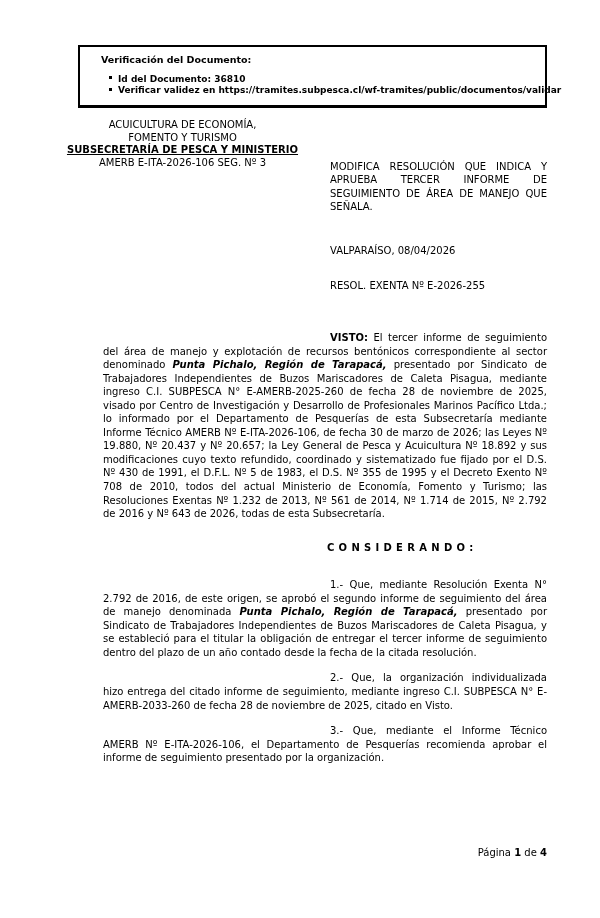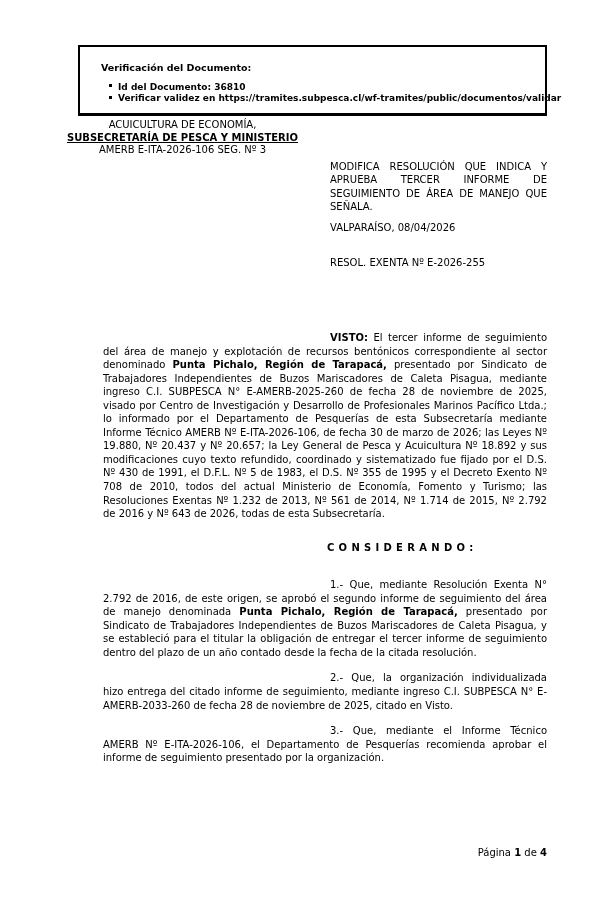--- a/index.html
+++ b/index.html
@@ -20,21 +20,21 @@
     top: 45px;
     width: 469px;
     box-sizing: border-box;
     border: 2px solid #000000;
     border-bottom-width: 3px;
     padding: 7px 8px 8px 21px;
     font-size: 9px;
     font-weight: bold;
     line-height: 11.5px;
   }
-  .verify-title { font-size: 9.5px; margin: 8px 0 8px 0; }
+  .verify-title { font-size: 9.5px; margin: 0 0 8px 0; }
   .verify-list { list-style: none; margin: 0; padding: 0 0 0 8px; }
   .verify-list li { white-space: nowrap; }
   .bullet {
     display: inline-block;
     width: 3px; height: 3px;
     background: #000000;
     vertical-align: 2.5px;
     margin-right: 6px;
   }
 
@@ -54,21 +54,21 @@
   
   .title-block {
     position: absolute;
     left: 330px;
     top: 160px;
     width: 217px;
     font-size: 10px;
     line-height: 13.3px;
   }
   .subject { margin: 0; text-align: justify; }
-  .place-date { margin: 8px 0 0 0; white-space: nowrap; }
+  .place-date { margin: 31px 0 0 0; white-space: nowrap; }
   .resol-number { margin: 22px 0 0 0; white-space: nowrap; }
 
   
   .doc-body {
     position: absolute;
     left: 103px;
     top: 331px;
     width: 444px;
     font-size: 10px;
     line-height: 13.55px;
@@ -79,21 +79,21 @@
     margin: 20px 0 0 0;
     text-indent: 224px;
     text-align: left;
     font-weight: bold;
     letter-spacing: 0.4px;
   }
   .c1 { margin-top: 24px; }
   .mt { margin-top: 12px; }
 
   .bold { font-weight: bold; }
-  .bold-italic { font-weight: bold; }
+  .bold-italic { font-weight: bold; font-style: italic; }
 
   
   .footer {
     position: absolute;
     top: 811px;
     right: 53px;
     font-size: 10px;
     white-space: nowrap;
     margin-top: 36px;
   }
@@ -106,20 +106,21 @@
   <div class="verify-box">
     <div class="verify-title">Verificación del Documento:</div>
     <ul class="verify-list">
       <li><span class="bullet"></span><span>Id del Documento: 36810</span></li>
       <li><span class="bullet"></span><span>Verificar validez en https://tramites.subpesca.cl/wf-tramites/public/documentos/validar</span></li>
     </ul>
   </div>
 
   <div class="letterhead">
     <div>ACUICULTURA DE ECONOMÍA,</div>
+    <div>FOMENTO Y TURISMO</div>
     <div class="lh-sub">SUBSECRETARÍA DE PESCA Y MINISTERIO</div>
     <div>AMERB E-ITA-2026-106 SEG. Nº 3</div>
   </div>
 
   <div class="title-block">
     <p class="subject">MODIFICA RESOLUCIÓN QUE INDICA Y APRUEBA TERCER INFORME DE SEGUIMIENTO DE ÁREA DE MANEJO QUE SEÑALA.</p>
     <p class="place-date">VALPARAÍSO, 08/04/2026</p>
     <p class="resol-number">RESOL. EXENTA Nº E-2026-255</p>
   </div>
 

